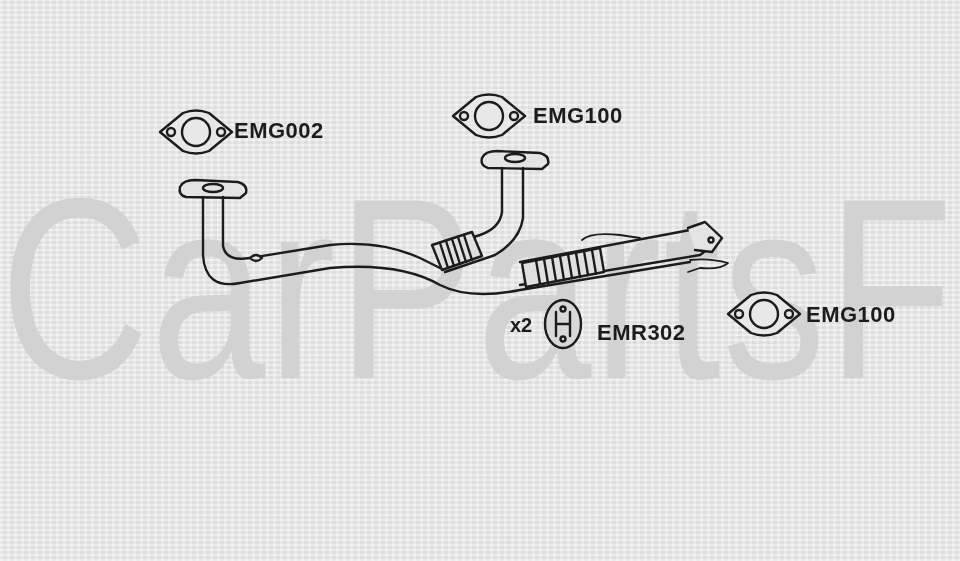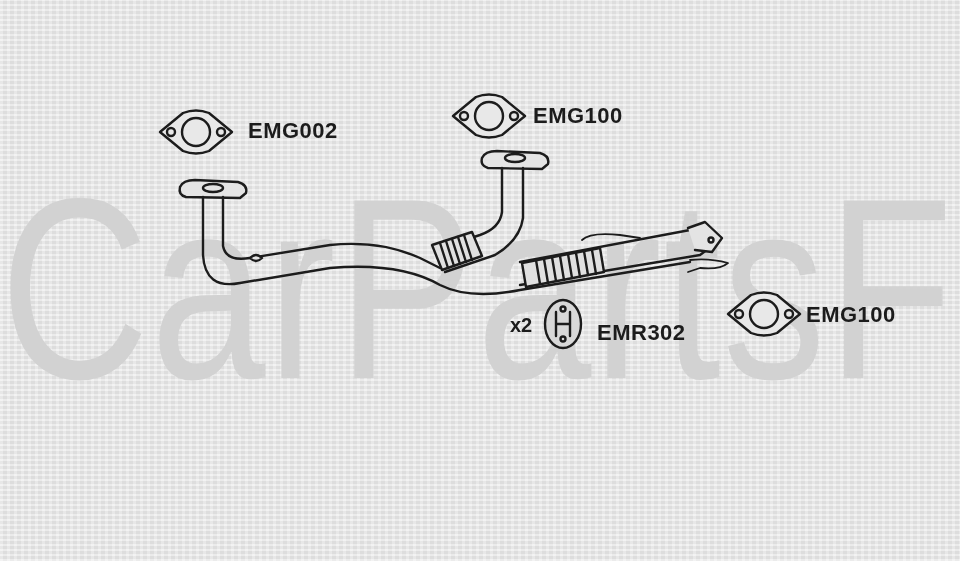--- a/index.html
+++ b/index.html
@@ -88,17 +88,17 @@
     <path d="M536,260 L540,284 M544,259 L548,283 M552,257 L556,281 M560,256 L564,280 M568,254 L572,278 M576,253 L580,277 M584,251 L588,275 M592,250 L596,274"></path>
 
     <path d="M688,228 L705,222 L722,238 L712,252 L695,250" fill="#e4e4e4"></path>
     <circle cx="711" cy="240" r="2.5"></circle>
 
     <path d="M582,240 Q590,232 620,235 L640,238" stroke-width="1.8"></path>
     <path d="M690,260 Q710,258 728,263 Q720,270 700,268 L688,272" stroke-width="1.8"></path>
   </g>
 </svg>
 
-<div class="label" style="left:248px;top:118px">EMG002</div>
+<div class="label" style="left:234px;top:118px">EMG002</div>
 <div class="label" style="left:533px;top:103px">EMG100</div>
 <div class="qty" style="left:510px;top:314px">x2</div>
 <div class="label" style="left:597px;top:320px">EMR302</div>
 <div class="label" style="left:806px;top:302px">EMG100</div>
 
 </body></html>

